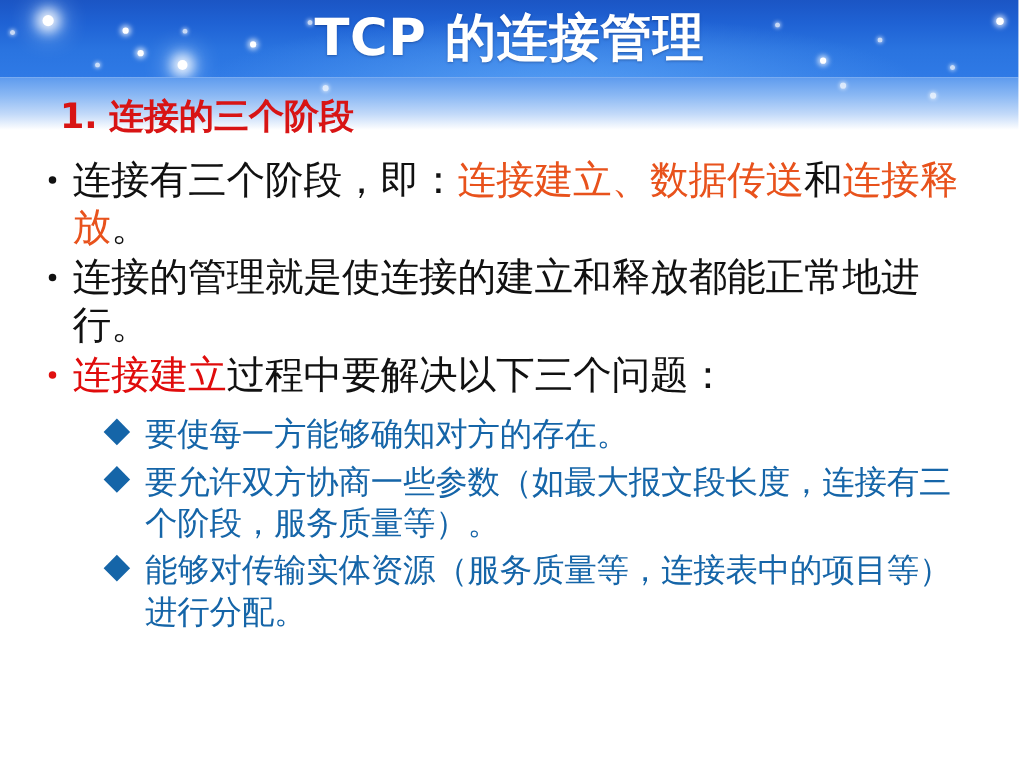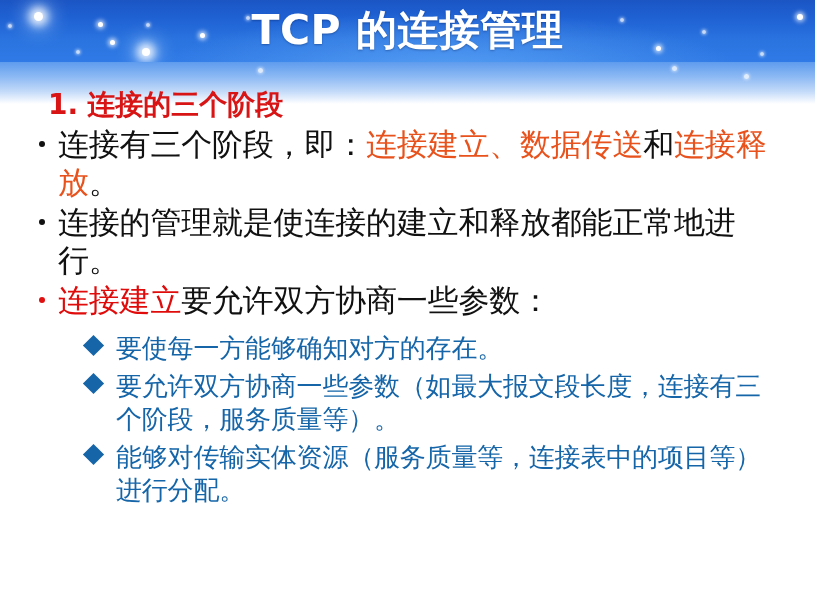--- a/index.html
+++ b/index.html
@@ -79,21 +79,21 @@
     position: absolute;
     left: 0;
     top: 76px;
     width: 815px;
     height: 490px;
   }
 
   .section-heading {
     position: absolute;
     left: 48px;
-    top: 12px;
+    top: 0;
     color: #d81414;
     font-size: 28px;
     font-weight: bold;
     line-height: 34px;
     white-space: nowrap;
   }
   .section-heading .num { margin-right: 9px; }
 
   .bullets {
     position: absolute;
@@ -233,21 +233,21 @@
 
       <div class="bullet">
         <span class="dot"></span><span class="bk">连接有三个阶段，即：</span><span class="or">连接建立、数据传送</span><span class="bk">和</span><span class="or">连接释放</span><span class="bk">。</span>
       </div>
 
       <div class="bullet">
         <span class="dot"></span><span class="bk">连接的管理就是使连接的建立和释放都能正常地进行。</span>
       </div>
 
       <div class="bullet red-bullet">
-        <span class="dot"></span><span class="rd">连接建立</span><span class="bk">要允许双方协商一些参数：</span>
+        <span class="dot"></span><span class="rd">连接建立</span><span class="bk">过程中要解决以下三个问题：</span>
       </div>
 
     </div>
 
     <div class="sub-bullets">
 
       <div class="sub-bullet">
         <span class="diamond"></span><span>要使每一方能够确知对方的存在。</span>
       </div>
 

